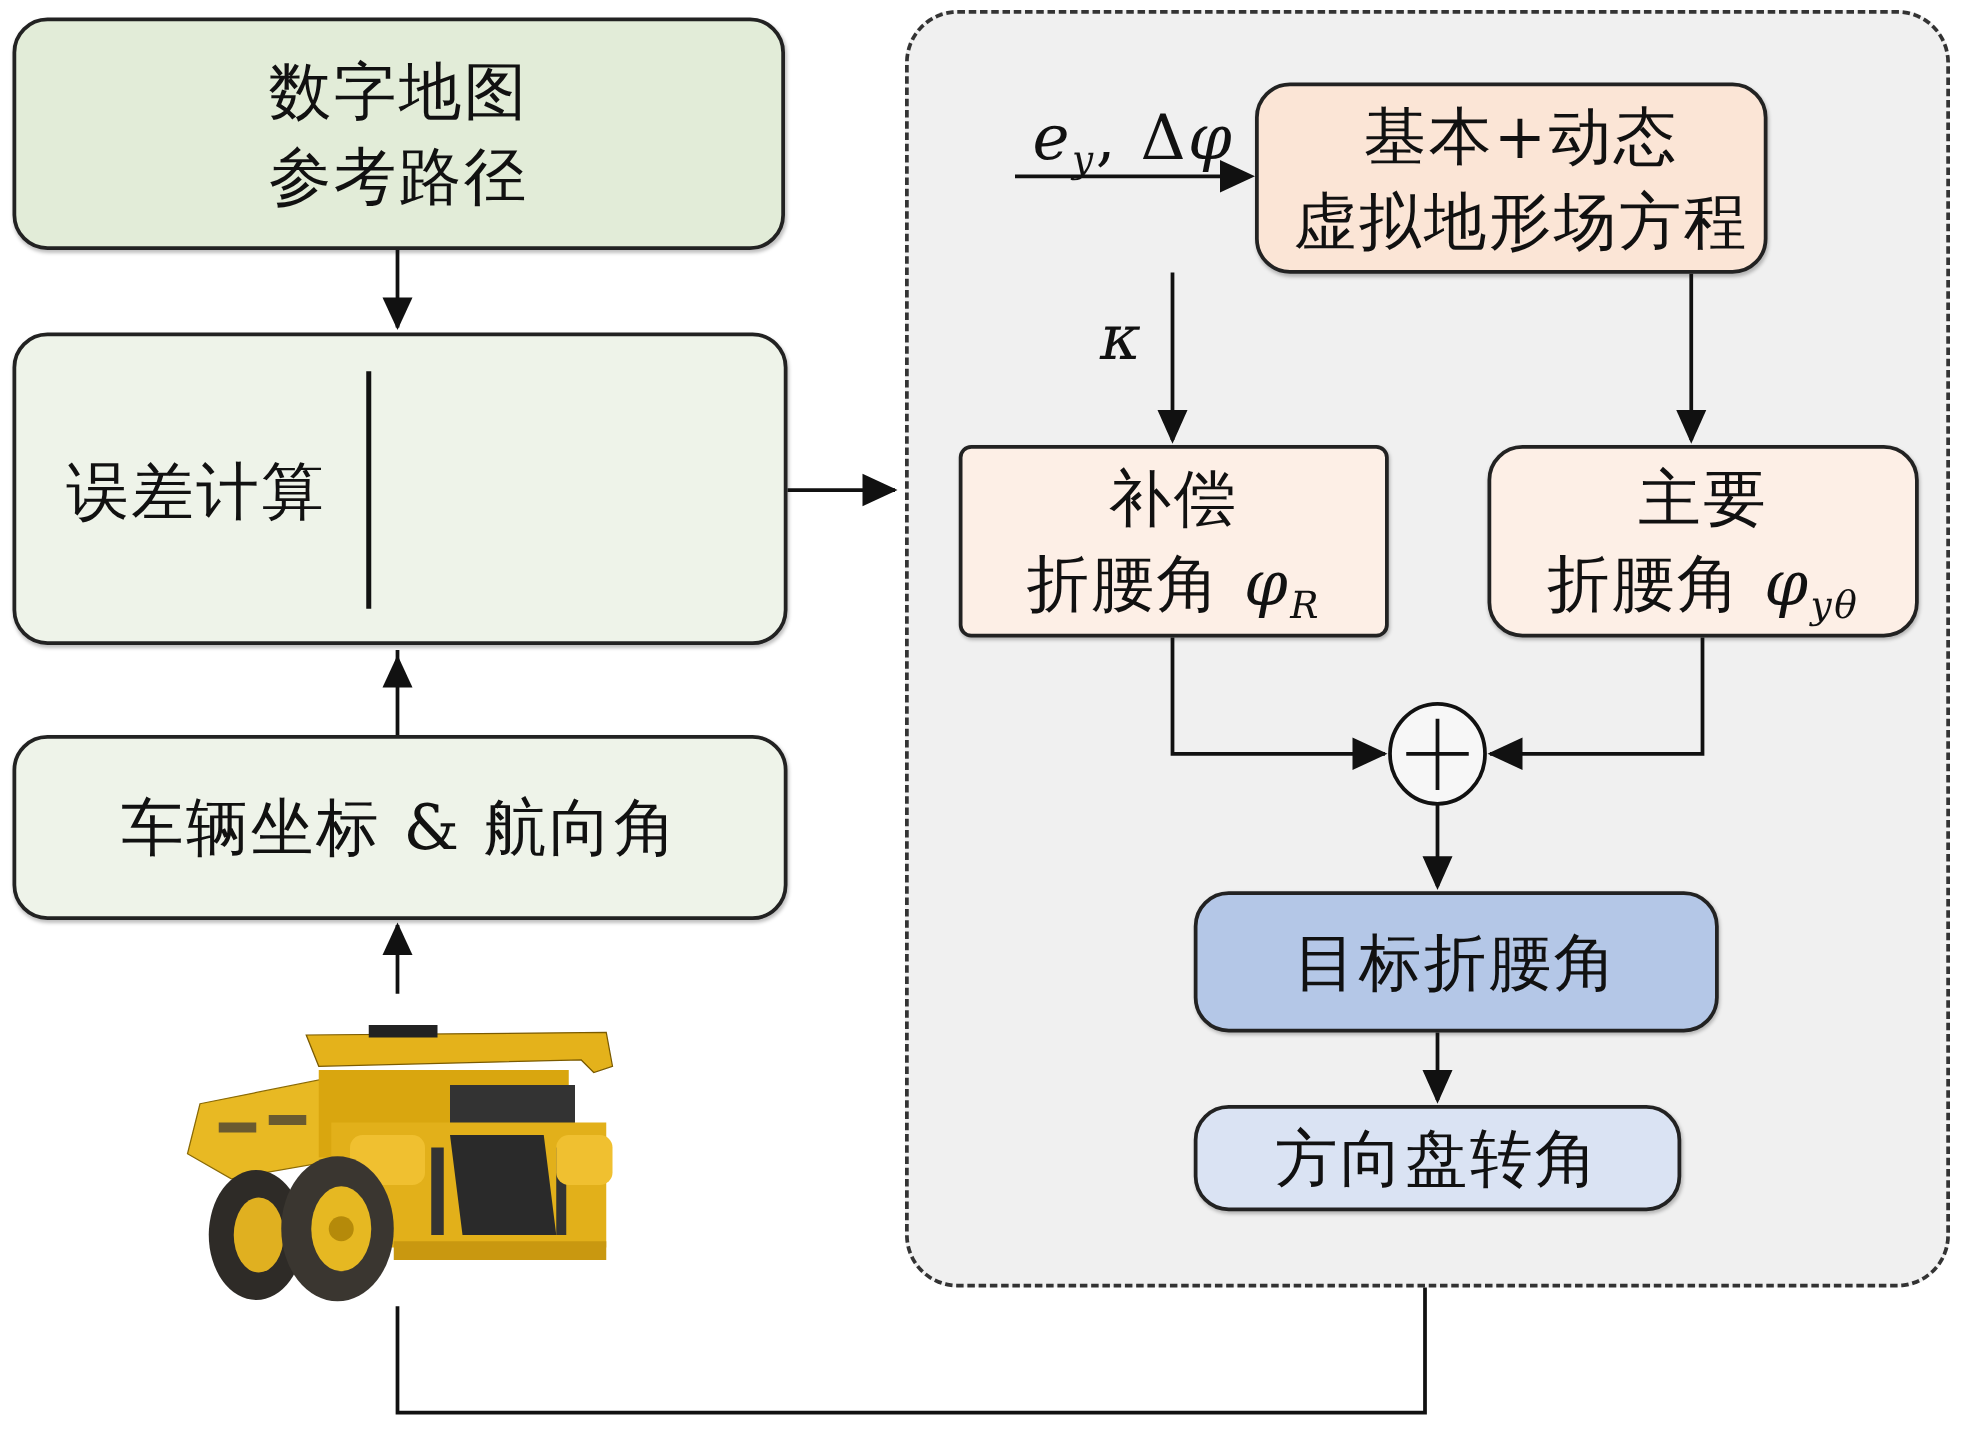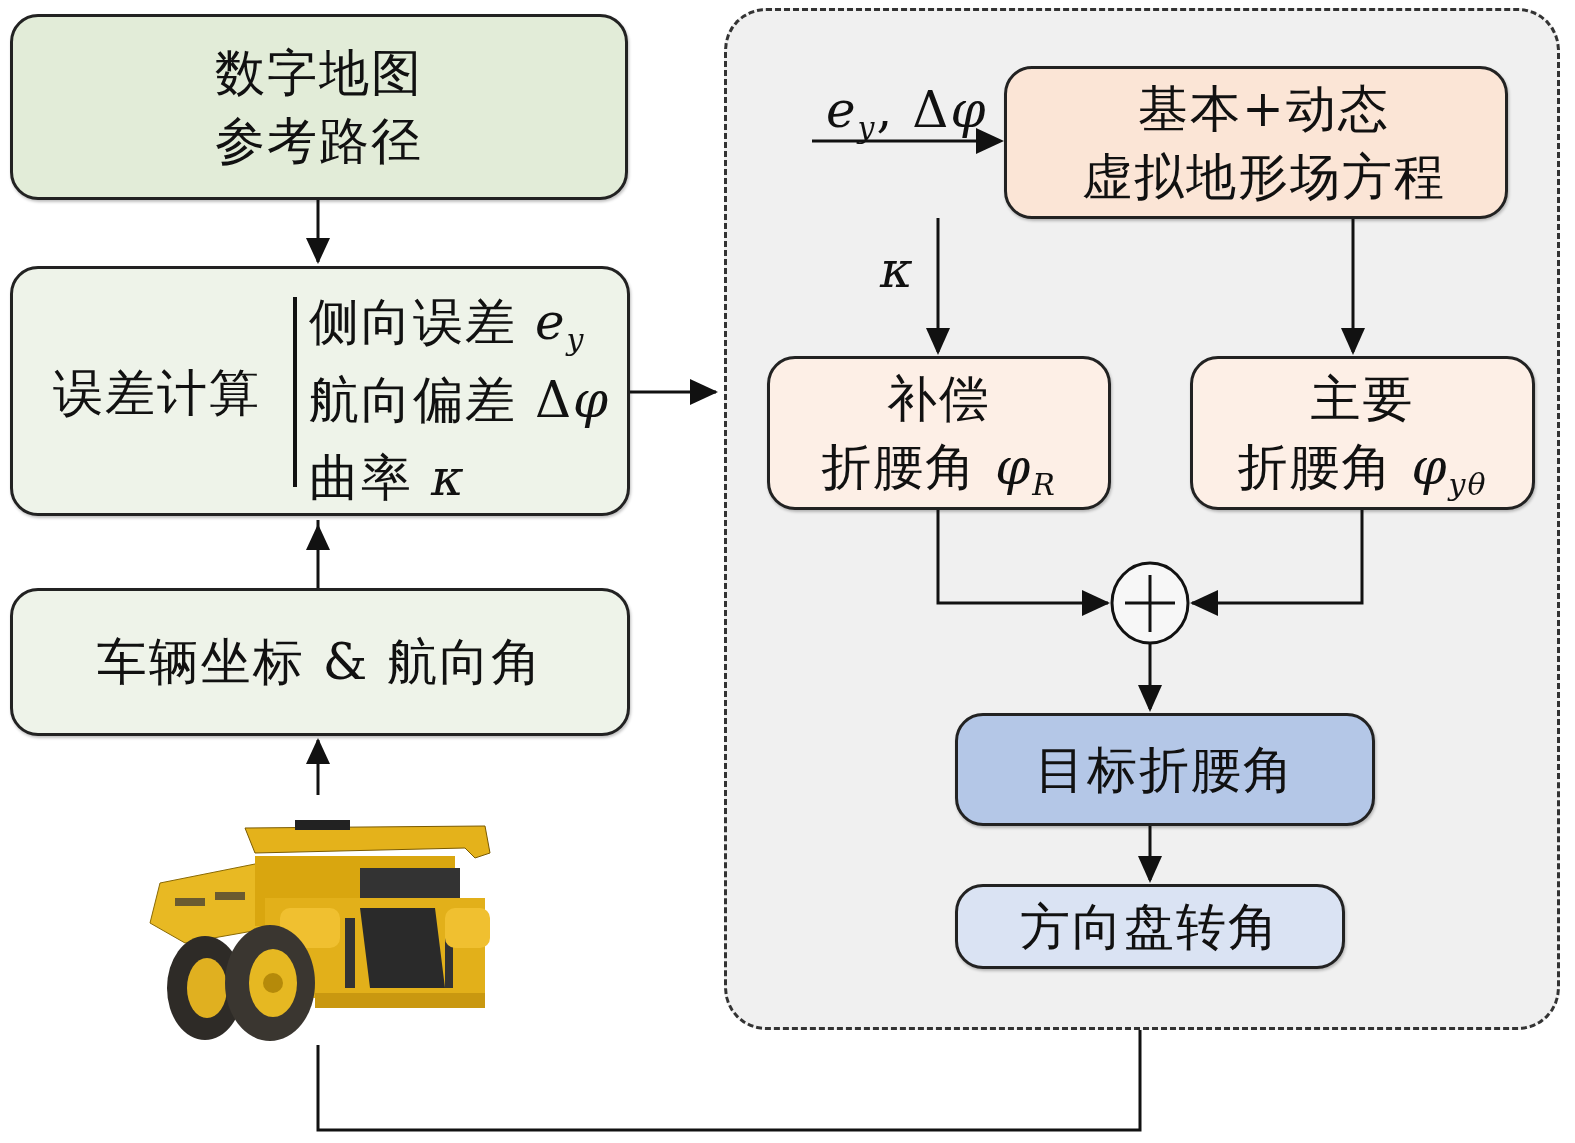--- a/index.html
+++ b/index.html
@@ -25,34 +25,20 @@
 <div id="dashed" style="background: rgb(240, 240, 240);"></div>
 
 <div class="box" id="map-box" style="left: 10px; top: 14px; width: 618px; height: 186px; background: rgb(226, 236, 216);">
   <div class="cn">数字地图</div>
   <div class="cn">参考路径</div>
 </div>
 
 <div class="box" id="error-box" style="left: 10px; top: 266px; width: 620px; height: 250px; flex-direction: row; justify-content: flex-start; background: rgb(238, 243, 233);">
   <div class="cn" style="position:absolute;left:40px;top:90px;">误差计算</div>
   <div style="position:absolute;left:280px;top:28px;width:4px;height:190px;background:#111;"></div>
-  <div style="position:absolute;left:296px;top:14px;text-align:left;">
-    <div class="cn" style="line-height:78px;">
-      <span>侧向误差</span>
-      <span class="math"><span>e</span><sub>y</sub></span>
-    </div>
-    <div class="cn" style="line-height:78px;">
-      <span>航向偏差</span>
-      <span class="math"><span class="up">Δ</span><span>φ</span></span>
-    </div>
-    <div class="cn" style="line-height:78px;">
-      <span>曲率</span>
-      <span class="math">κ</span>
-    </div>
-  </div>
 </div>
 
 <div class="box" id="vehicle-box" style="left: 10px; top: 588px; width: 620px; height: 148px; background: rgb(238, 243, 233); text-align: right;">
   <div class="cn">
     <span>车辆坐标</span>
     <span>&amp;</span>
     <span>航向角</span>
   </div>
 </div>
 
@@ -75,26 +61,26 @@
   </g>
   <g>
     <ellipse cx="60" cy="180" rx="38" ry="52" fill="#2e2b27"></ellipse>
     <ellipse cx="62" cy="180" rx="20" ry="30" fill="#e0b020"></ellipse>
     <ellipse cx="125" cy="175" rx="45" ry="58" fill="#3a3630"></ellipse>
     <ellipse cx="128" cy="175" rx="24" ry="34" fill="#e6b822"></ellipse>
     <circle cx="128" cy="175" r="10" fill="#b58a0a"></circle>
   </g>
 </svg>
 
-<div class="box" id="field-box" style="left:1004px;top:66px;width:504px;height:153px;background:#fbe5d6;padding-left:16px;">
+<div class="box" id="field-box" style="left:1004px;top:66px;width:410px;height:153px;background:#fbe5d6;padding-left:16px;">
   <div class="cn">基本+动态</div>
   <div class="cn">虚拟地形场方程</div>
 </div>
 
-<div class="box" id="comp-box" style="left:767px;top:356px;width:344px;height:154px;background:#fdefe6;">
+<div class="box" id="comp-box" style="left:767px;top:356px;width:344px;height:154px;background:#fdefe6;border-radius:10px;">
   <div class="cn">补偿</div>
   <div class="cn">
     <span>折腰角</span>
     <span class="math"><span>φ</span><sub>R</sub></span>
   </div>
 </div>
 
 <div class="box" id="main-box" style="left:1190px;top:356px;width:345px;height:154px;background:#fdefe6;text-align:center;">
   <div class="cn">主要</div>
   <div class="cn">

